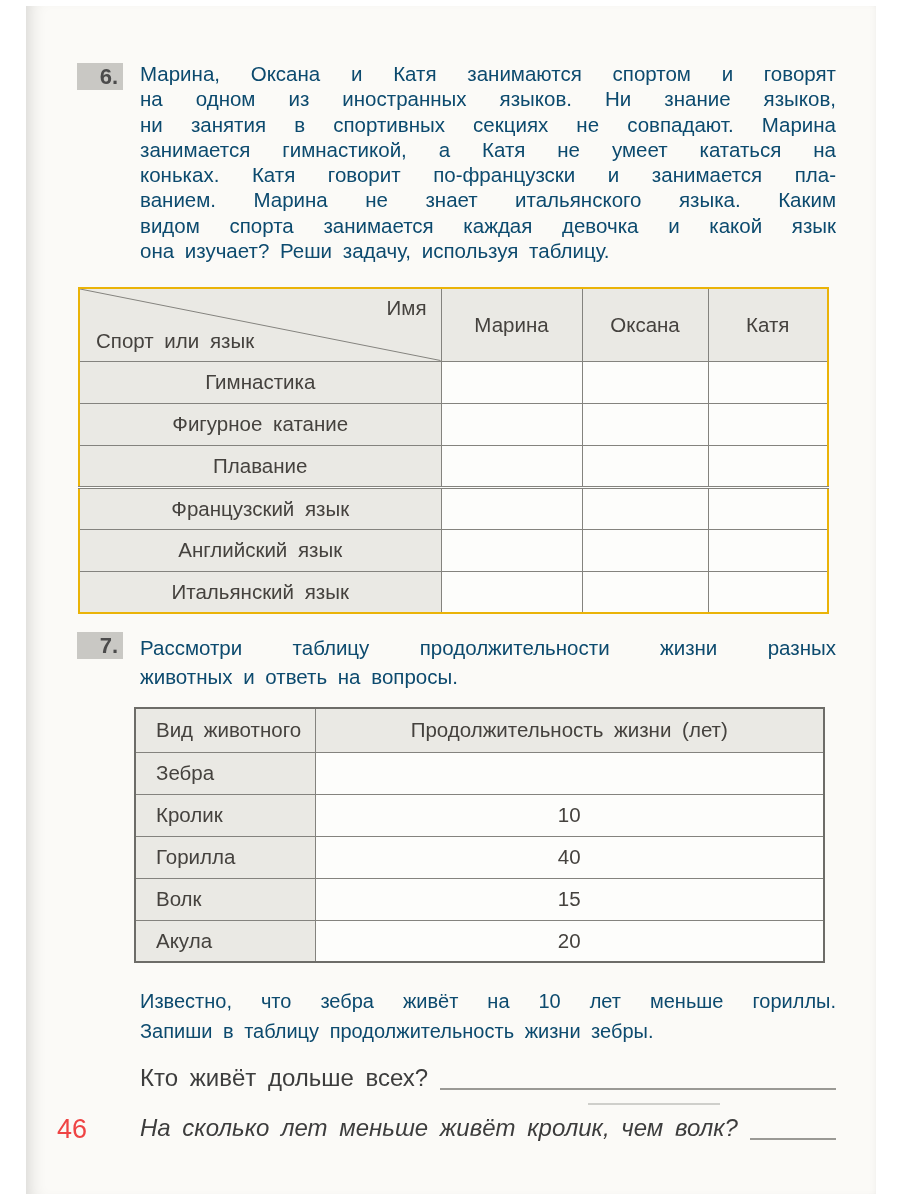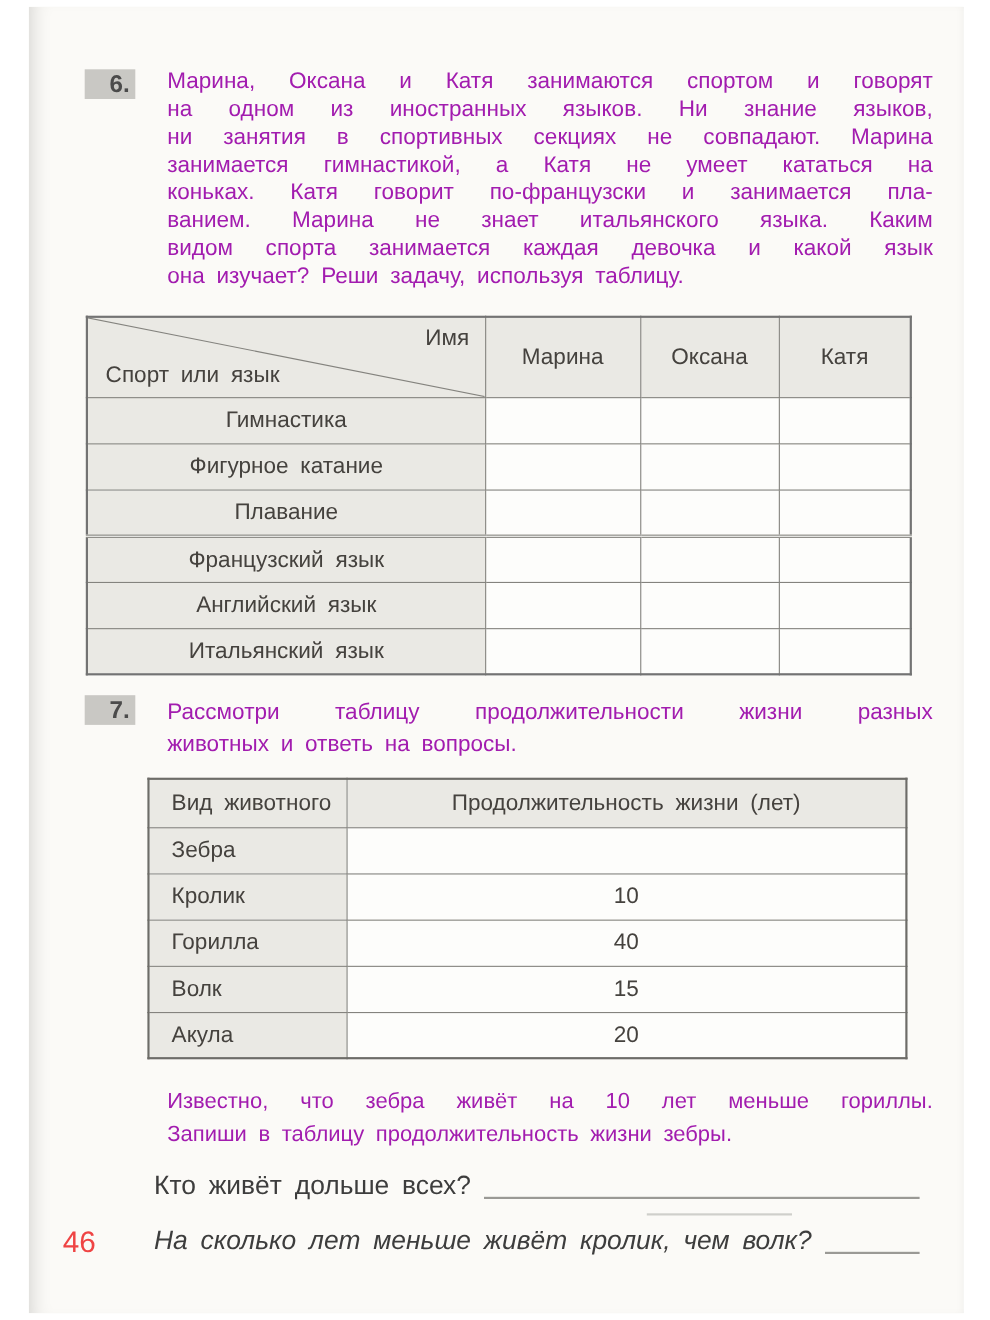--- a/index.html
+++ b/index.html
@@ -17,30 +17,30 @@
   
   .badge {
     position:absolute; width:46px; height:27px;
     background:#c9c8c4; color:#4b4b4b;
     font-weight:bold; font-size:22px; line-height:27px;
     text-align:right; padding-right:5px;
   }
   #badge6 { left:77px; top:63px; }
   #badge7 { left:77px; top:632px; }
   
-  .para { position:absolute; left:152px; width:696px; font-size:20.5px; color:#a21caf; }
+  .para { position:absolute; left:140px; width:696px; font-size:20.5px; color:#0c4a6e; }
   .para .line { text-align:justify; text-align-last:justify; white-space:normal; }
   .para .line.last { text-align-last:left; }
   #para6 { top:61px; line-height:25.3px; }
   #para7 { top:633px; line-height:29px; }
   #note  { top:986px; line-height:30px; font-size:20px; }
   
   table { border-collapse:collapse; table-layout:fixed; position:absolute; background:#fdfdfb; }
   td { border:1px solid #84837e; font-size:20.5px; color:#45423e; overflow:hidden; }
-  #table1 { left:78px; top:287px; width:749px; border:2px solid #737373; }
+  #table1 { left:78px; top:287px; width:749px; border:2px solid #eab308; }
   #table1 td.shaded, #table2 td.shaded { background:#eae9e4; }
   #table1 tr.head { height:73px; }
   #table1 tr.row { height:42px; }
   #table1 td.namecol { text-align:center; }
   #table1 td.lbl { text-align:center; }
   #table1 tr.sep td { border-bottom:3px double #84837e; }
   .corner { position:relative; }
   .corner svg { position:absolute; left:0; top:0; width:100%; height:100%; }
   .corner .c-top { position:absolute; top:7px; right:14px; }
   .corner .c-bot { position:absolute; bottom:8px; left:16px; }

